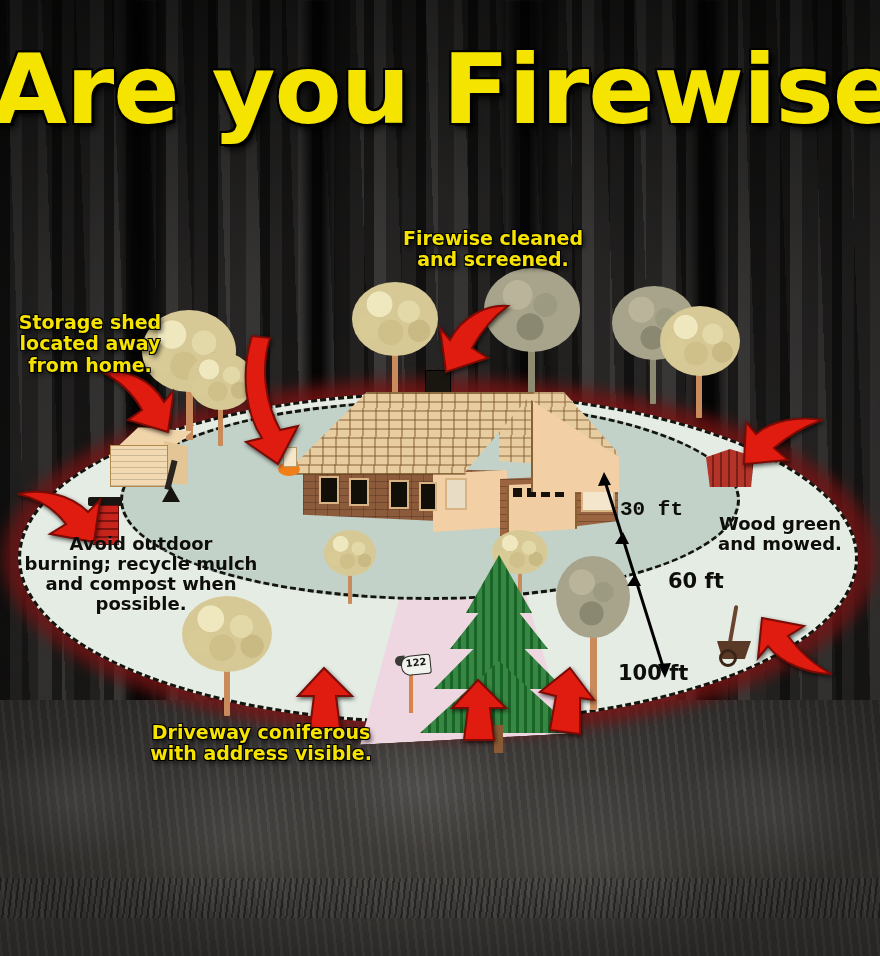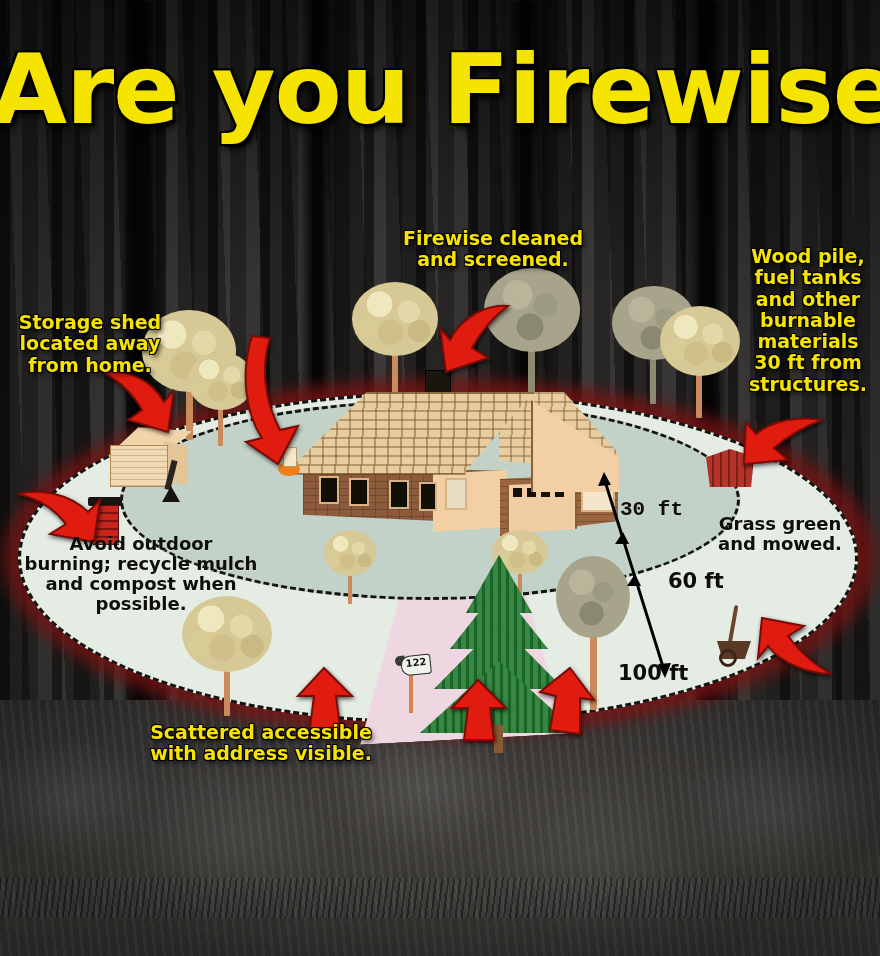--- a/index.html
+++ b/index.html
@@ -488,39 +488,32 @@
   </div>
 
   <div class="lbl yellow c" style="left:4px;top:312px;width:172px;">Storage shed
 located away
 from home.</div>
 
 
   <div class="lbl yellow c" style="left:382px;top:228px;width:222px;">Firewise cleaned
 and screened.</div>
 
-  <div class="lbl yellow c" style="left:740px;top:246px;width:136px;">Wood pile,
-fuel tanks
-and other
-burnable
-materials
-30 ft from
-structures.</div>
 
 
   <div class="lbl black c" style="left:22px;top:534px;width:238px;">Avoid outdoor
 burning; recycle mulch
 and compost when
 possible.</div>
 
-  <div class="lbl black c" style="left:700px;top:514px;width:160px;">Grass green
+  <div class="lbl black c" style="left:700px;top:514px;width:160px;">Wood green
 and mowed.</div>
 
 
-  <div class="lbl yellow c" style="left:118px;top:722px;width:286px;">Scattered accessible
+  <div class="lbl yellow c" style="left:118px;top:722px;width:286px;">Driveway coniferous
 with address visible.</div>
 
 
   <div class="lbl dim" style="left:620px;top:498px;font-family:Liberation Mono, monospace;">30 ft</div>
 
   <div class="lbl dim" style="left:668px;top:570px;">60 ft</div>
 
   <div class="lbl dim" style="left:618px;top:662px;">100 ft</div>
 
 </div>

